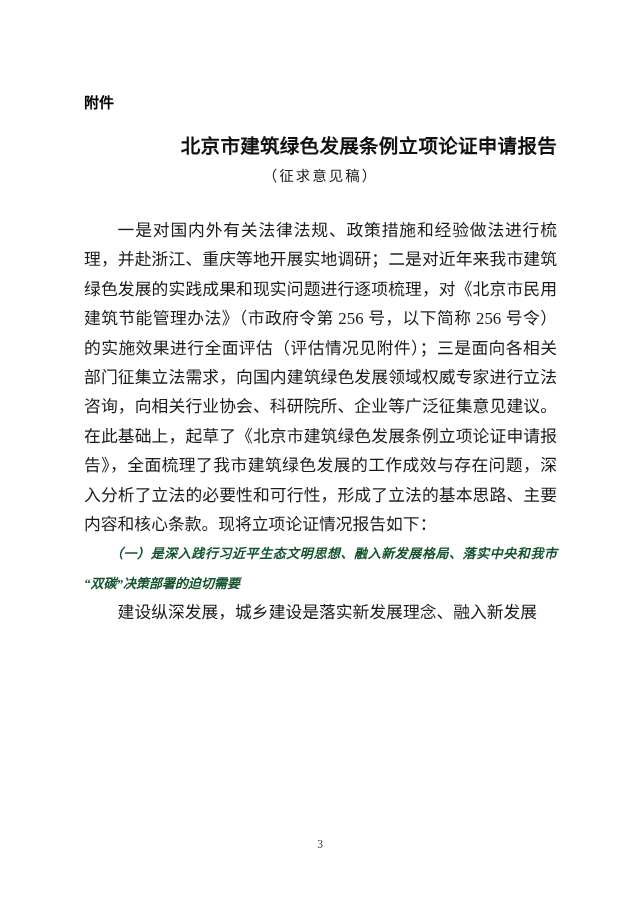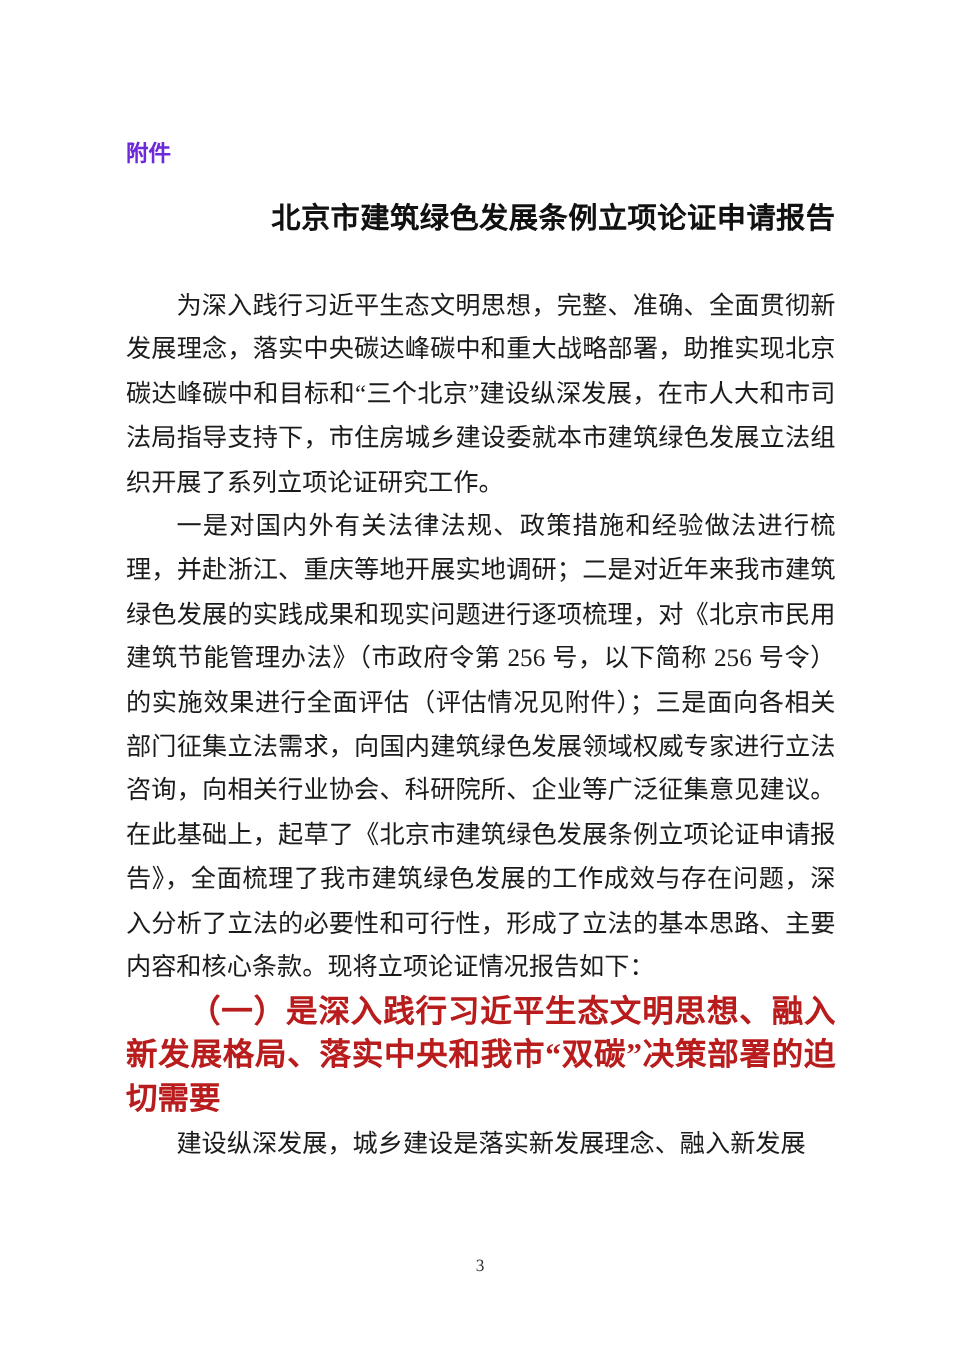--- a/index.html
+++ b/index.html
@@ -25,21 +25,21 @@
     width: 473px;
     padding-top: 93px;
   }
 
   .attachment-label {
     font-family: "Liberation Sans", "DejaVu Sans", sans-serif;
     font-weight: 700;
     font-size: 15px;
     line-height: 19px;
     text-align: left;
-    color: #6d28d9;
+    color: #000000;
   }
 
   .doc-title {
     margin-top: 22px;
     text-align: right;
     font-family: "Liberation Serif", "DejaVu Serif", serif;
     font-weight: 700;
     font-size: 19.5px;
     line-height: 25px;
     letter-spacing: 0.3px;
@@ -74,25 +74,26 @@
     font-weight: 700;
     text-indent: 2em;
     font-size: 16.5px;
     line-height: 29.4px;
     color: #161616;
   }
 
   .subsection-heading {
     font-weight: 700;
     text-indent: 2em;
-    font-size: 21px;
+    font-size: 13px;
     line-height: 29.4px;
     text-align: justify;
     text-justify: inter-ideograph;
-    color: #b91c1c;
+    color: #14532d;
+    font-style: italic;
   }
 
   .page-number {
     position: absolute;
     left: 0;
     right: 0;
     top: 837px;
     text-align: center;
     font-size: 11.5px;
     line-height: 14px;
@@ -102,23 +103,23 @@
 </head>
 <body>
 
 <div class="page">
   <div class="content">
 
     <div class="attachment-label">附件</div>
 
     <div class="doc-title">北京市建筑绿色发展条例立项论证申请报告</div>
 
+    <div class="doc-subtitle">（征求意见稿）</div>
 
     <div class="body-text">
-      <p>为深入践行习近平生态文明思想，完整、准确、全面贯彻新发展理念，落实中央碳达峰碳中和重大战略部署，助推实现北京碳达峰碳中和目标和“三个北京”建设纵深发展，在市人大和市司法局指导支持下，市住房城乡建设委就本市建筑绿色发展立法组织开展了系列立项论证研究工作。</p>
       <p>一是对国内外有关法律法规、政策措施和经验做法进行梳理，并赴浙江、重庆等地开展实地调研；二是对近年来我市建筑绿色发展的实践成果和现实问题进行逐项梳理，对《北京市民用建筑节能管理办法》（市政府令第 256 号，以下简称 256 号令）的实施效果进行全面评估（评估情况见附件）；三是面向各相关部门征集立法需求，向国内建筑绿色发展领域权威专家进行立法咨询，向相关行业协会、科研院所、企业等广泛征集意见建议。在此基础上，起草了《北京市建筑绿色发展条例立项论证申请报告》，全面梳理了我市建筑绿色发展的工作成效与存在问题，深入分析了立法的必要性和可行性，形成了立法的基本思路、主要内容和核心条款。现将立项论证情况报告如下：</p>
       <div class="subsection-heading">（一）是深入践行习近平生态文明思想、融入新发展格局、落实中央和我市“双碳”决策部署的迫切需要</div>
       <p>建设纵深发展，城乡建设是落实新发展理念、融入新发展</p>
     </div>
 
   </div>
 
   <div class="page-number">3</div>
 </div>
 

